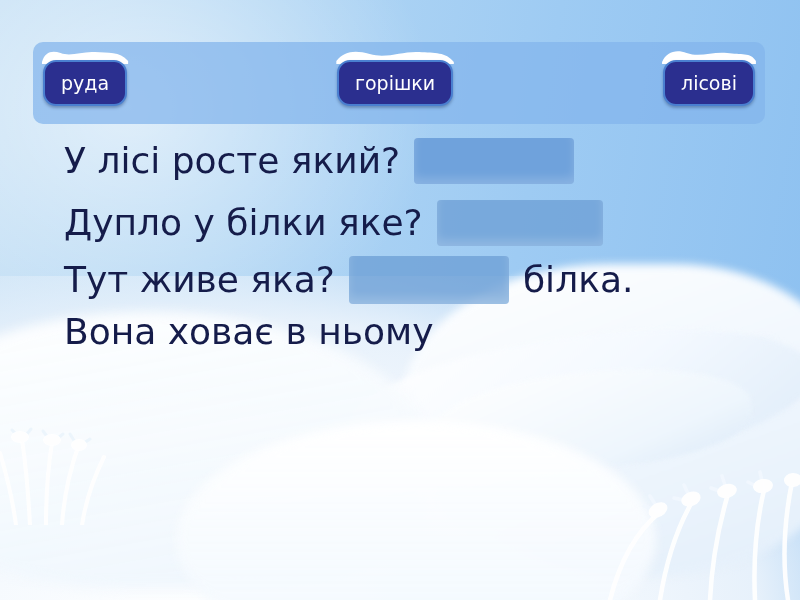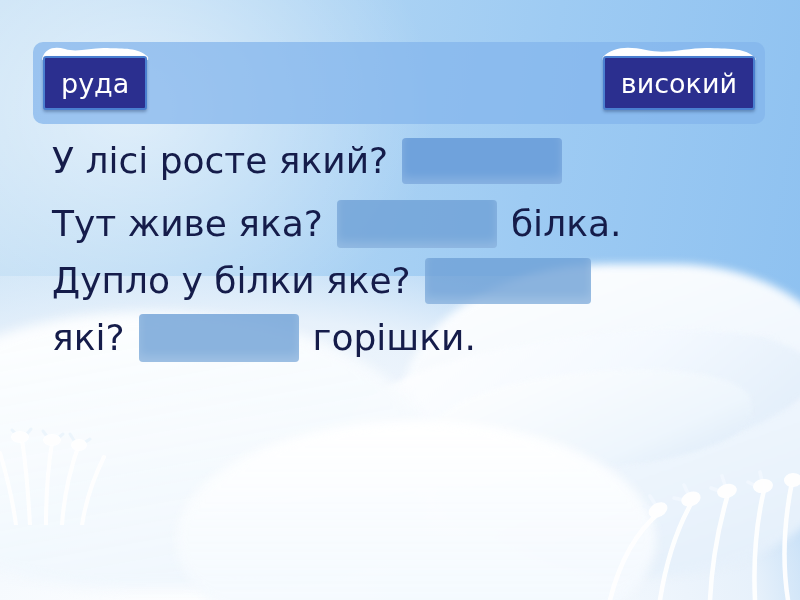--- a/index.html
+++ b/index.html
@@ -132,41 +132,41 @@
   }
   .tile-wrap {
     position: relative;
     flex: 0 0 auto;
   }
   .tile {
     position: relative;
     background: #2b2f8f;
     color: #ffffff;
     border: 2px solid #4a7fd0;
-    border-radius: 3px;
-    font-size: 27px;
+    border-radius: 13px;
+    font-size: 19px;
     line-height: 1;
     padding: 12px 16px 11px 16px;
     white-space: nowrap;
     box-shadow: 0 2px 3px rgba(30,50,90,0.35);
   }
   .snowcap {
     position: absolute;
     left: -2px;
     right: -2px;
     top: -11px;
     height: 15px;
     pointer-events: none;
   }
   .snowcap svg { display: block; width: 100%; height: 100%; }
 
   
   .sentences {
     position: absolute;
-    left: 0;
+    left: 12px;
     top: 138px;
     width: 704px;
   }
   .line {
     display: flex;
     align-items: center;
     color: #151c4a;
     font-size: 36px;
     line-height: 1;
     padding-left: 52px;
@@ -259,48 +259,54 @@
       </div>
       <div class="tile">руда</div>
     </div>
 
     <div class="tile-wrap">
       <div class="snowcap">
         <svg viewBox="0 0 180 15" preserveAspectRatio="none">
           <path d="M2 12 C 14 2, 30 1, 52 5 C 78 10, 100 2, 126 3 C 150 4, 166 3, 178 13 L 178 15 L 2 15 Z" fill="#ffffff"></path>
         </svg>
       </div>
-      <div class="tile">високий</div>
-    </div>
-
+      <div class="tile">горішки</div>
+    </div>
+
+    <div class="tile-wrap">
+      <div class="snowcap">
+        <svg viewBox="0 0 180 15" preserveAspectRatio="none">
+          <path d="M2 13 C 10 3, 28 0, 48 4 C 74 9, 98 2, 124 4 C 150 6, 168 3, 178 12 L 178 15 L 2 15 Z" fill="#ffffff"></path>
+        </svg>
+      </div>
+      <div class="tile">лісові</div>
+    </div>
 
 
   </div>
 
   <div class="sentences">
 
     <div class="line" id="l1">
       <span class="txt">У лісі росте який?</span>
       <span class="blank"></span>
+    </div>
+
+    <div class="line" id="l3">
+      <span class="txt">Дупло у білки яке?</span>
+      <span class="blank translucent"></span>
+      <span class="txt"></span>
     </div>
 
     <div class="line" id="l2">
       <span class="txt">Тут живе яка?</span>
       <span class="blank translucent"></span>
       <span class="txt">білка.</span>
     </div>
 
-    <div class="line" id="l3">
-      <span class="txt">Дупло у білки яке?</span>
-      <span class="blank translucent"></span>
-      <span class="txt"></span>
-    </div>
-
-
-    <div class="line" id="l5">
-      <span class="txt">які?</span>
-      <span class="blank translucent"></span>
-      <span class="txt">горішки.</span>
-    </div>
+    <div class="line" id="l4">
+      <span class="txt">Вона ховає в ньому</span>
+    </div>
+
 
   </div>
 
 </div>
 
 </body></html>

